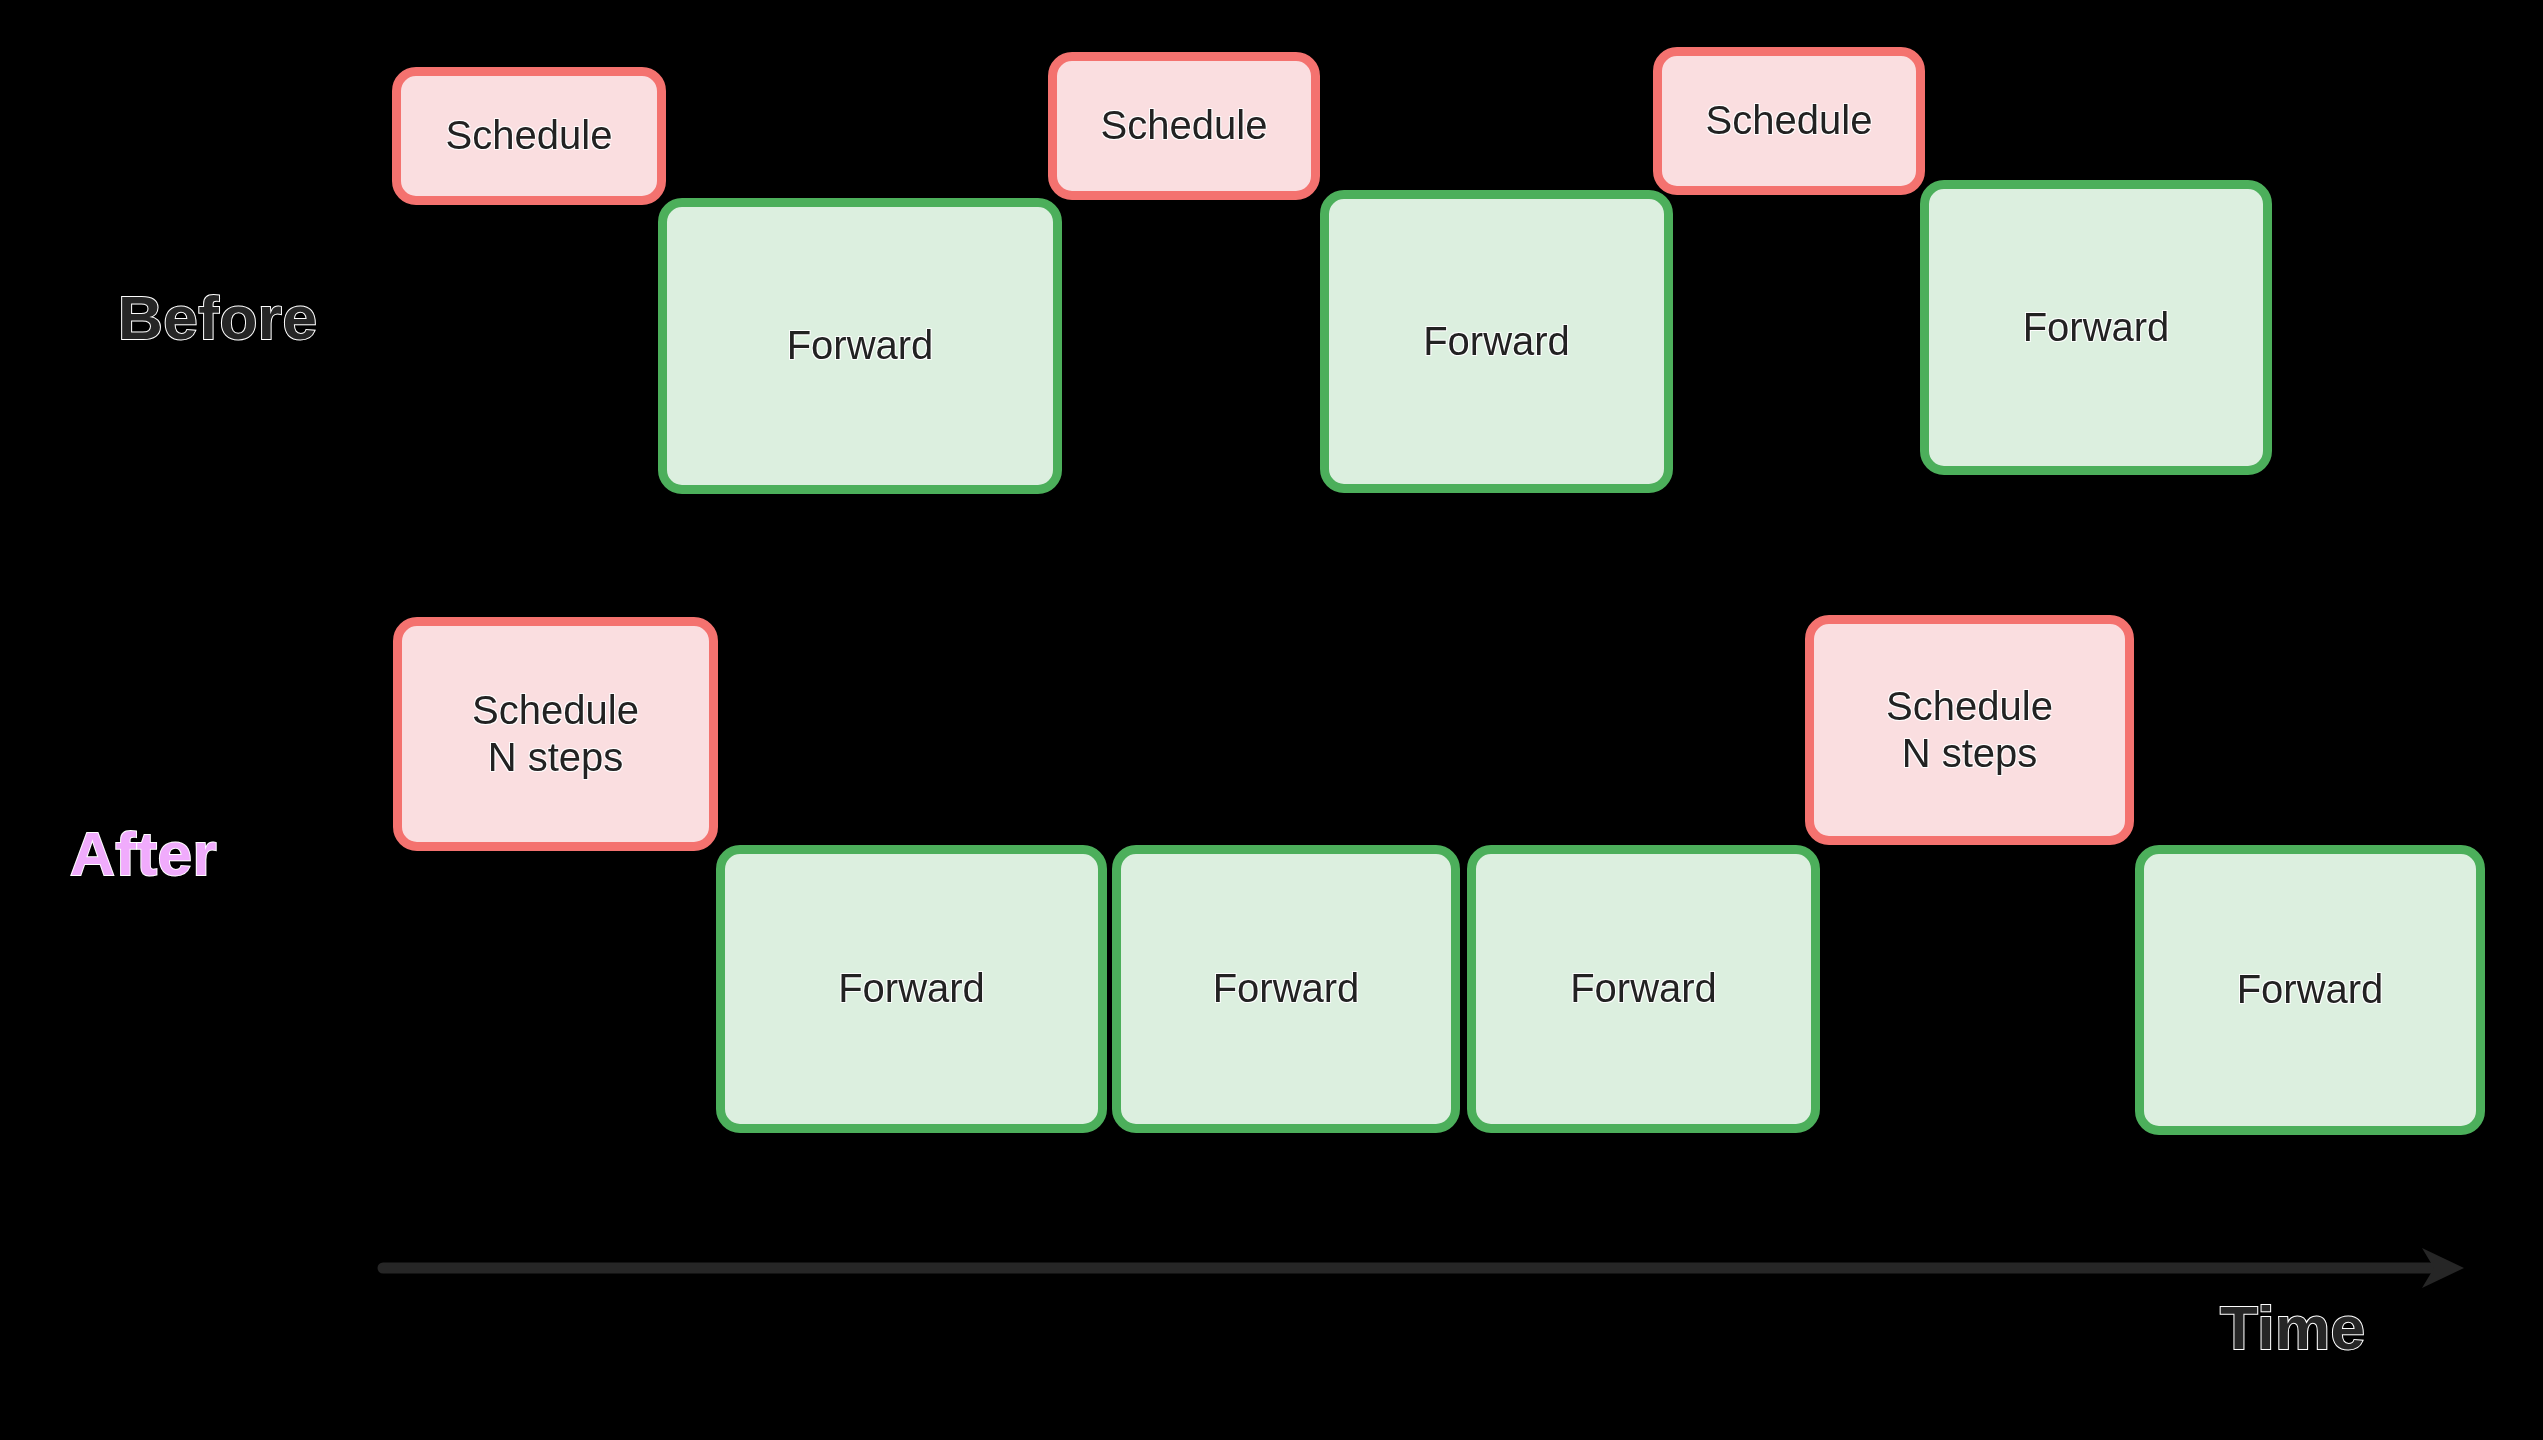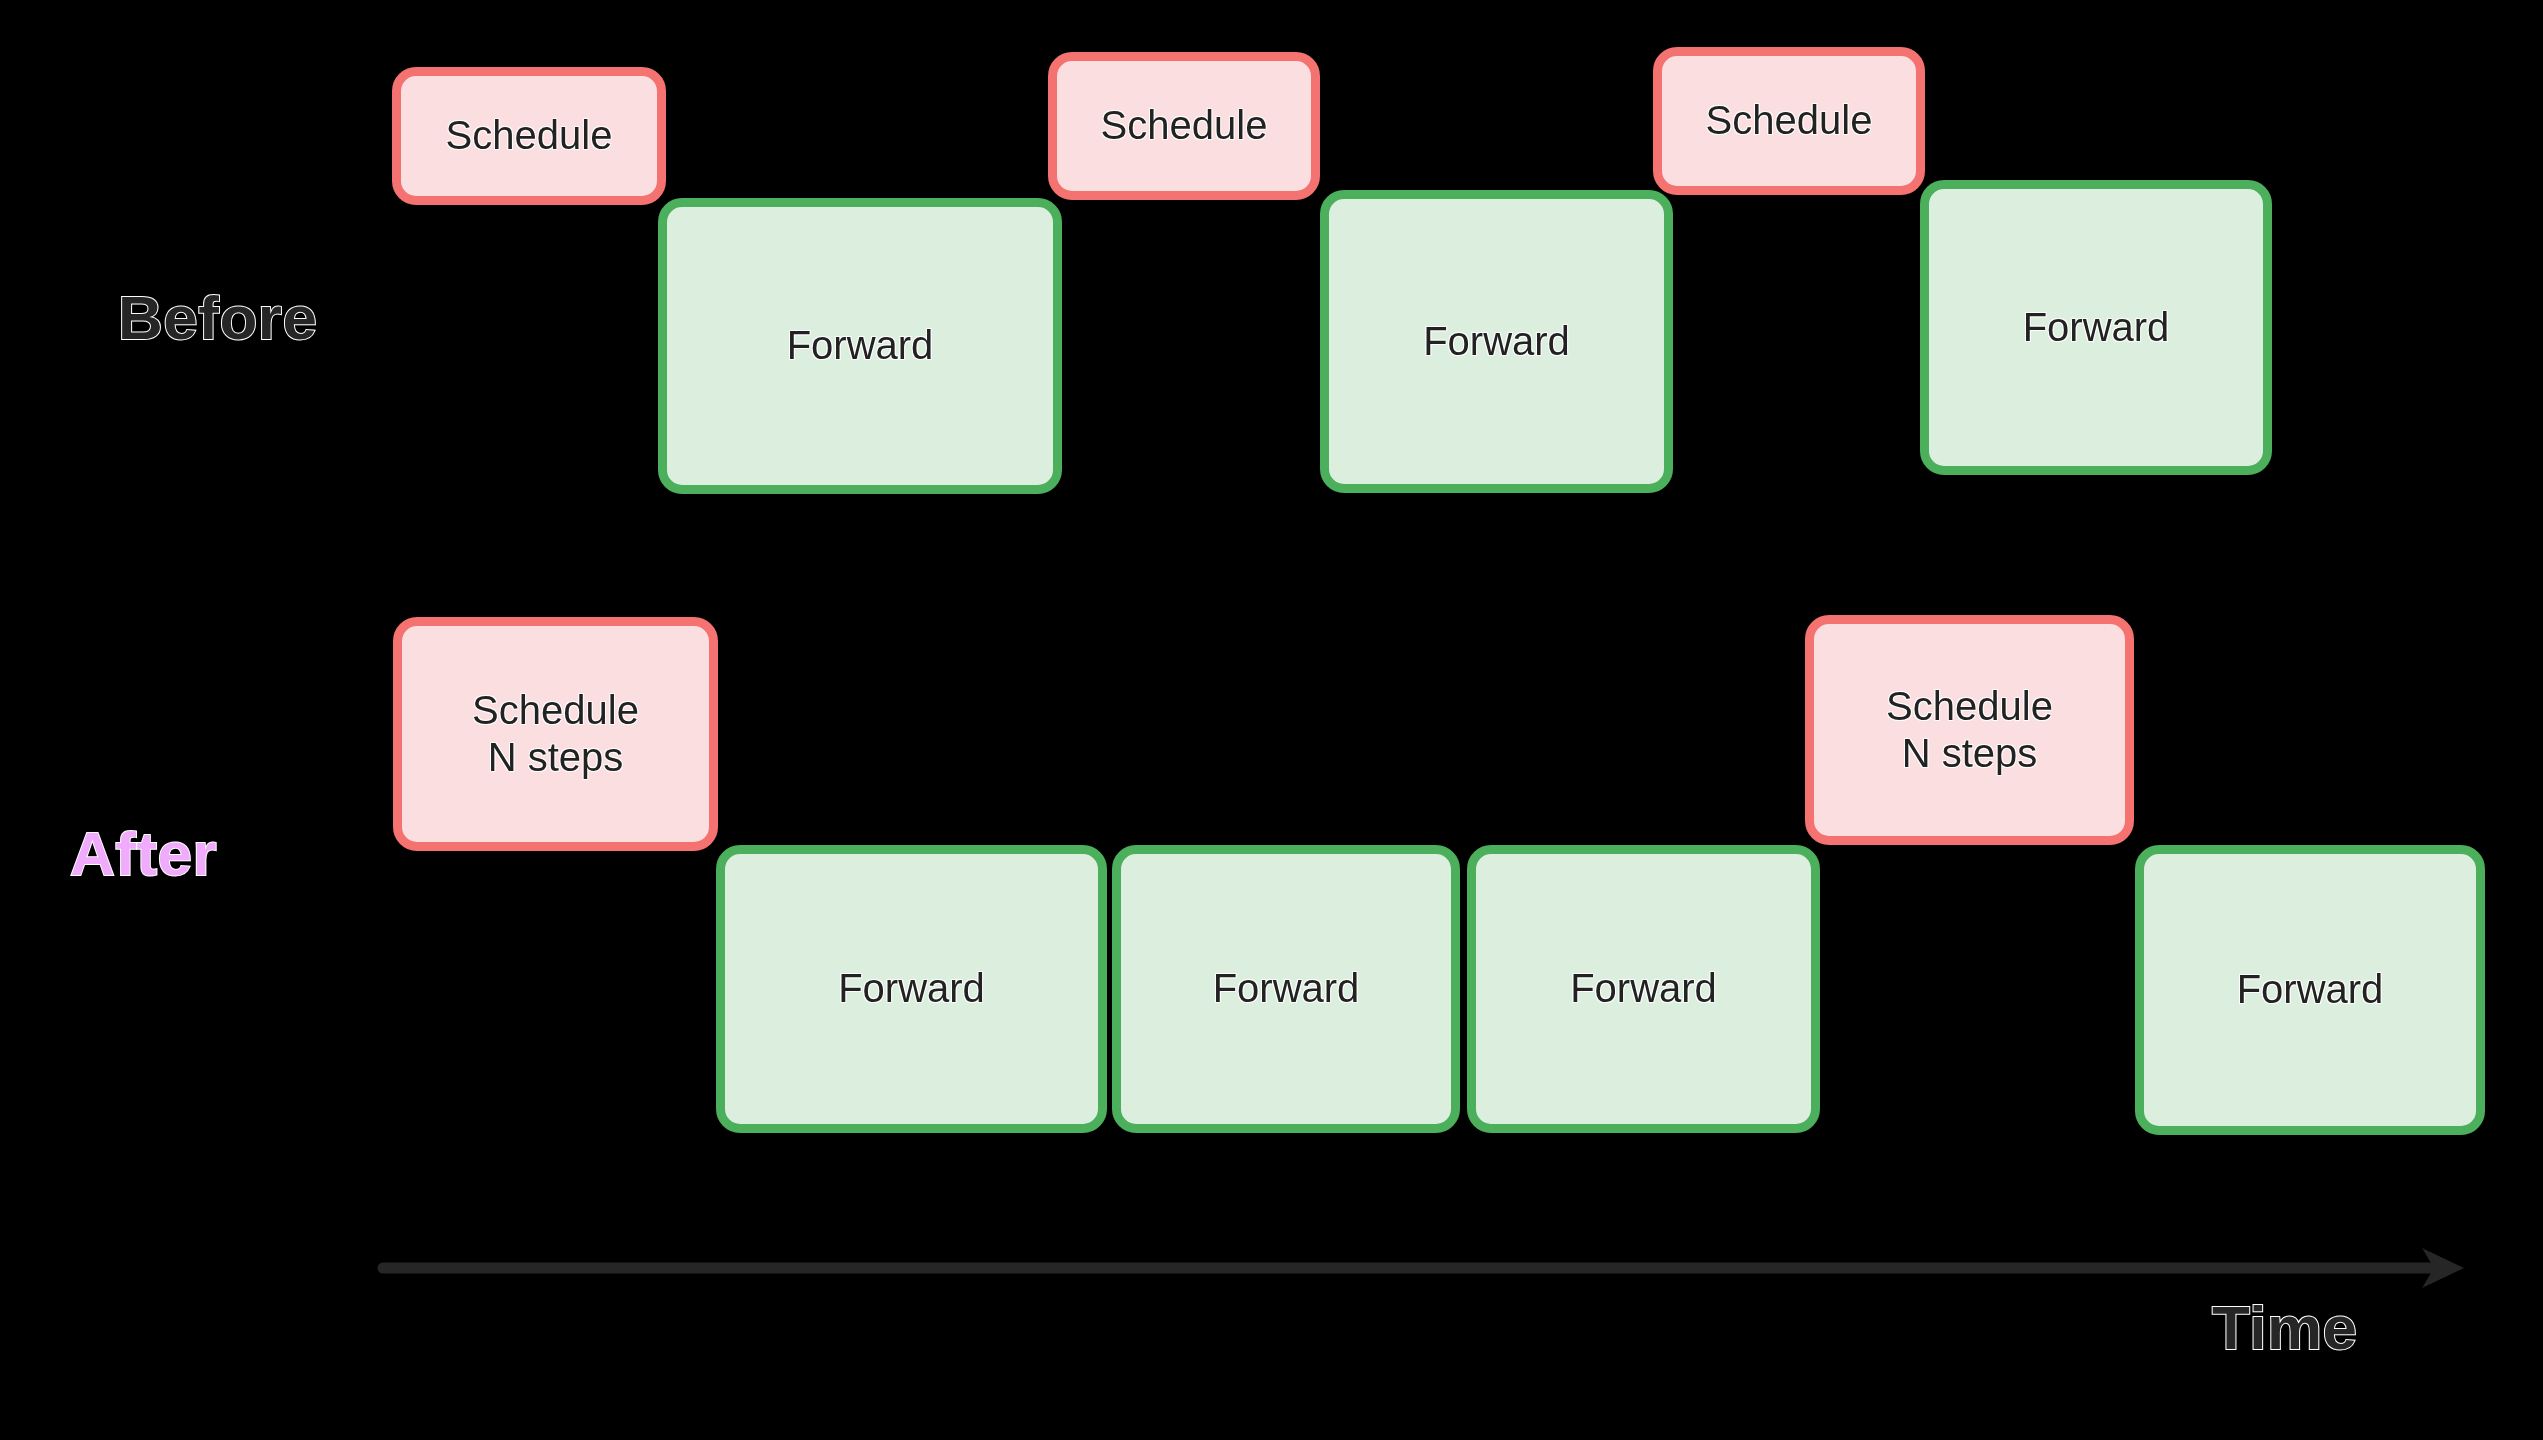--- a/index.html
+++ b/index.html
@@ -72,20 +72,21 @@
   .axis-label {
     position: absolute;
     font-size: 62px;
     font-weight: 700;
     color: #262626;
     letter-spacing: 0.5px;
     -webkit-text-stroke: 2px #ffffff;
     paint-order: stroke fill;
     user-select: none;
     white-space: nowrap;
+    margin-left: 8px;
   }
 
   
   #time-axis {
     position: absolute;
     left: 375px;
     top: 1238px;
     width: 2075px;
     height: 60px;
     pointer-events: none;

